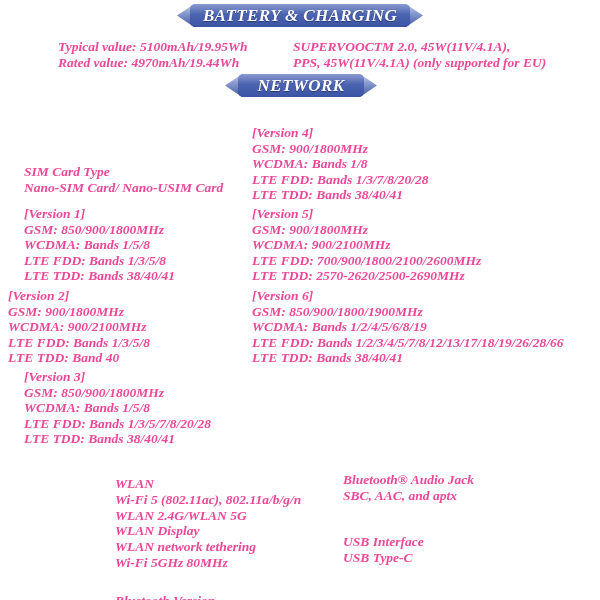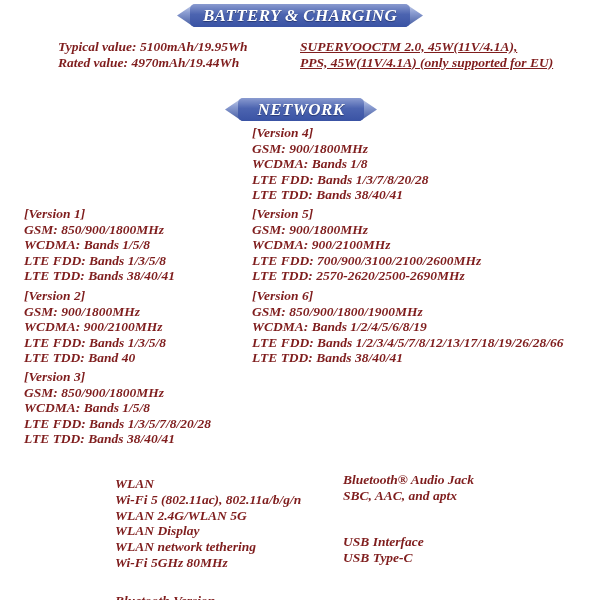--- a/index.html
+++ b/index.html
@@ -29,77 +29,79 @@
     display:flex; align-items:center; justify-content:center;
     color:#ffffff; font-weight:bold; font-style:italic;
     font-size:17px; letter-spacing:.4px;
     text-shadow:0 1px 1px rgba(15,25,70,.55);
   }
   
   .txt {
     position:absolute;
     font-style:italic; font-weight:bold;
     font-size:13.5px; line-height:15.6px;
-    color:#7f1d1d; white-space:pre;
+    color:#ec4899; white-space:pre;
   }
   .cn { line-height:15.8px; }
 </style>
 </head>
 <body>
 
 <div class="page">
 
   <div class="banner" style="left:177px;top:4px;width:246px;">
     <div class="tips"></div>
     <div class="bbody"></div>
     <div class="blabel">BATTERY &amp; CHARGING</div>
   </div>
 
   <div class="txt" style="left:58px;top:39px;">Typical value: 5100mAh/19.95Wh
 Rated value: 4970mAh/19.44Wh</div>
 
-  <div class="txt" style="left:300px;top:39px;text-decoration:underline;">SUPERVOOCTM 2.0, 45W(11V/4.1A),
+  <div class="txt" style="left:293px;top:39px;">SUPERVOOCTM 2.0, 45W(11V/4.1A),
 PPS, 45W(11V/4.1A) (only supported for EU)</div>
 
-  <div class="banner" style="left:225px;top:98px;width:152px;">
+  <div class="banner" style="left:225px;top:74px;width:152px;">
     <div class="tips"></div>
     <div class="bbody"></div>
     <div class="blabel">NETWORK</div>
   </div>
 
 
+  <div class="txt" style="left:24px;top:164px;">SIM Card Type
+Nano-SIM Card/ Nano-USIM Card</div>
 
   <div class="txt" style="left:24px;top:206px;">[Version 1]
 GSM: 850/900/1800MHz
 WCDMA: Bands 1/5/8
 LTE FDD: Bands 1/3/5/8
 LTE TDD: Bands 38/40/41</div>
 
-  <div class="txt" style="left:24px;top:288px;">[Version 2]
+  <div class="txt" style="left:8px;top:288px;">[Version 2]
 GSM: 900/1800MHz
 WCDMA: 900/2100MHz
 LTE FDD: Bands 1/3/5/8
 LTE TDD: Band 40</div>
 
   <div class="txt" style="left:24px;top:369px;">[Version 3]
 GSM: 850/900/1800MHz
 WCDMA: Bands 1/5/8
 LTE FDD: Bands 1/3/5/7/8/20/28
 LTE TDD: Bands 38/40/41</div>
 
   <div class="txt" style="left:252px;top:125px;">[Version 4]
 GSM: 900/1800MHz
 WCDMA: Bands 1/8
 LTE FDD: Bands 1/3/7/8/20/28
 LTE TDD: Bands 38/40/41</div>
 
   <div class="txt" style="left:252px;top:206px;">[Version 5]
 GSM: 900/1800MHz
 WCDMA: 900/2100MHz
-LTE FDD: 700/900/3100/2100/2600MHz
+LTE FDD: 700/900/1800/2100/2600MHz
 LTE TDD: 2570-2620/2500-2690MHz</div>
 
   <div class="txt" style="left:252px;top:288px;">[Version 6]
 GSM: 850/900/1800/1900MHz
 WCDMA: Bands 1/2/4/5/6/8/19
 LTE FDD: Bands 1/2/3/4/5/7/8/12/13/17/18/19/26/28/66
 LTE TDD: Bands 38/40/41</div>
 
 
   <div class="txt cn" style="left:115px;top:476px;font-style:italic;">WLAN

